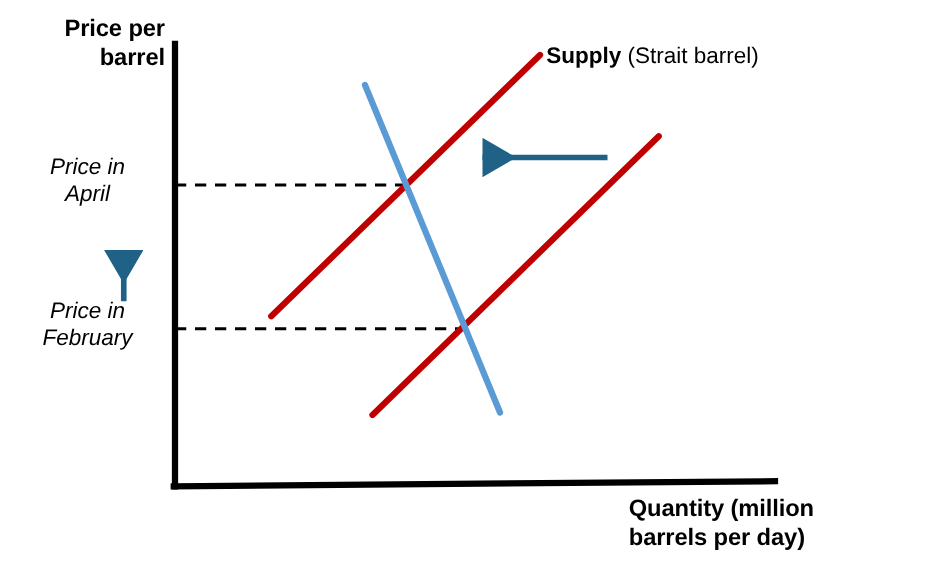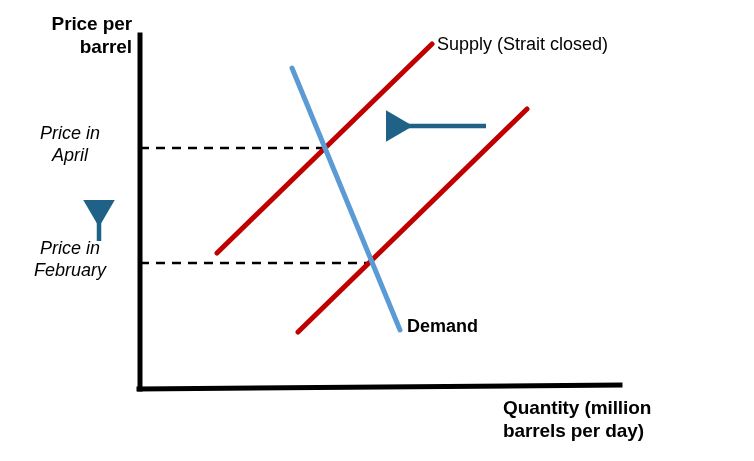--- a/index.html
+++ b/index.html
@@ -51,21 +51,21 @@
     width: 120px;
     text-align: center;
     left: 10px;
   }
   #price-april-label { top: 123px; }
   #price-february-label { top: 238px; }
   .curve-label {
     font-size: 18px;
     white-space: nowrap;
   }
-  .curve-label .b { font-weight: normal; }
+  .curve-label .b { font-weight: bold; }
   #supply-closed-label { left: 437px; top: 34px; }
   #supply-open-label { left: 532px; top: 99px; }
   #demand-label {
     left: 407px;
     top: 316px;
     font-weight: bold;
     font-size: 18px;
   }
 </style>
 </head>
@@ -113,18 +113,17 @@
 
   <div class="lbl axis-title" id="y-axis-title">Price per
 barrel</div>
 
   <div class="lbl tick-label" id="price-april-label">Price in
 April</div>
 
   <div class="lbl tick-label" id="price-february-label">Price in
 February</div>
 
-  <div class="lbl curve-label" id="supply-closed-label"><span class="b">Supply</span><span> (Strait closed)</span></div>
+  <div class="lbl curve-label" id="supply-closed-label"><span class="b">Supply</span><span> (Strait barrel)</span></div>
 
 
-  <div class="lbl" id="demand-label">Demand</div>
 
 </div>
 
 </body></html>

